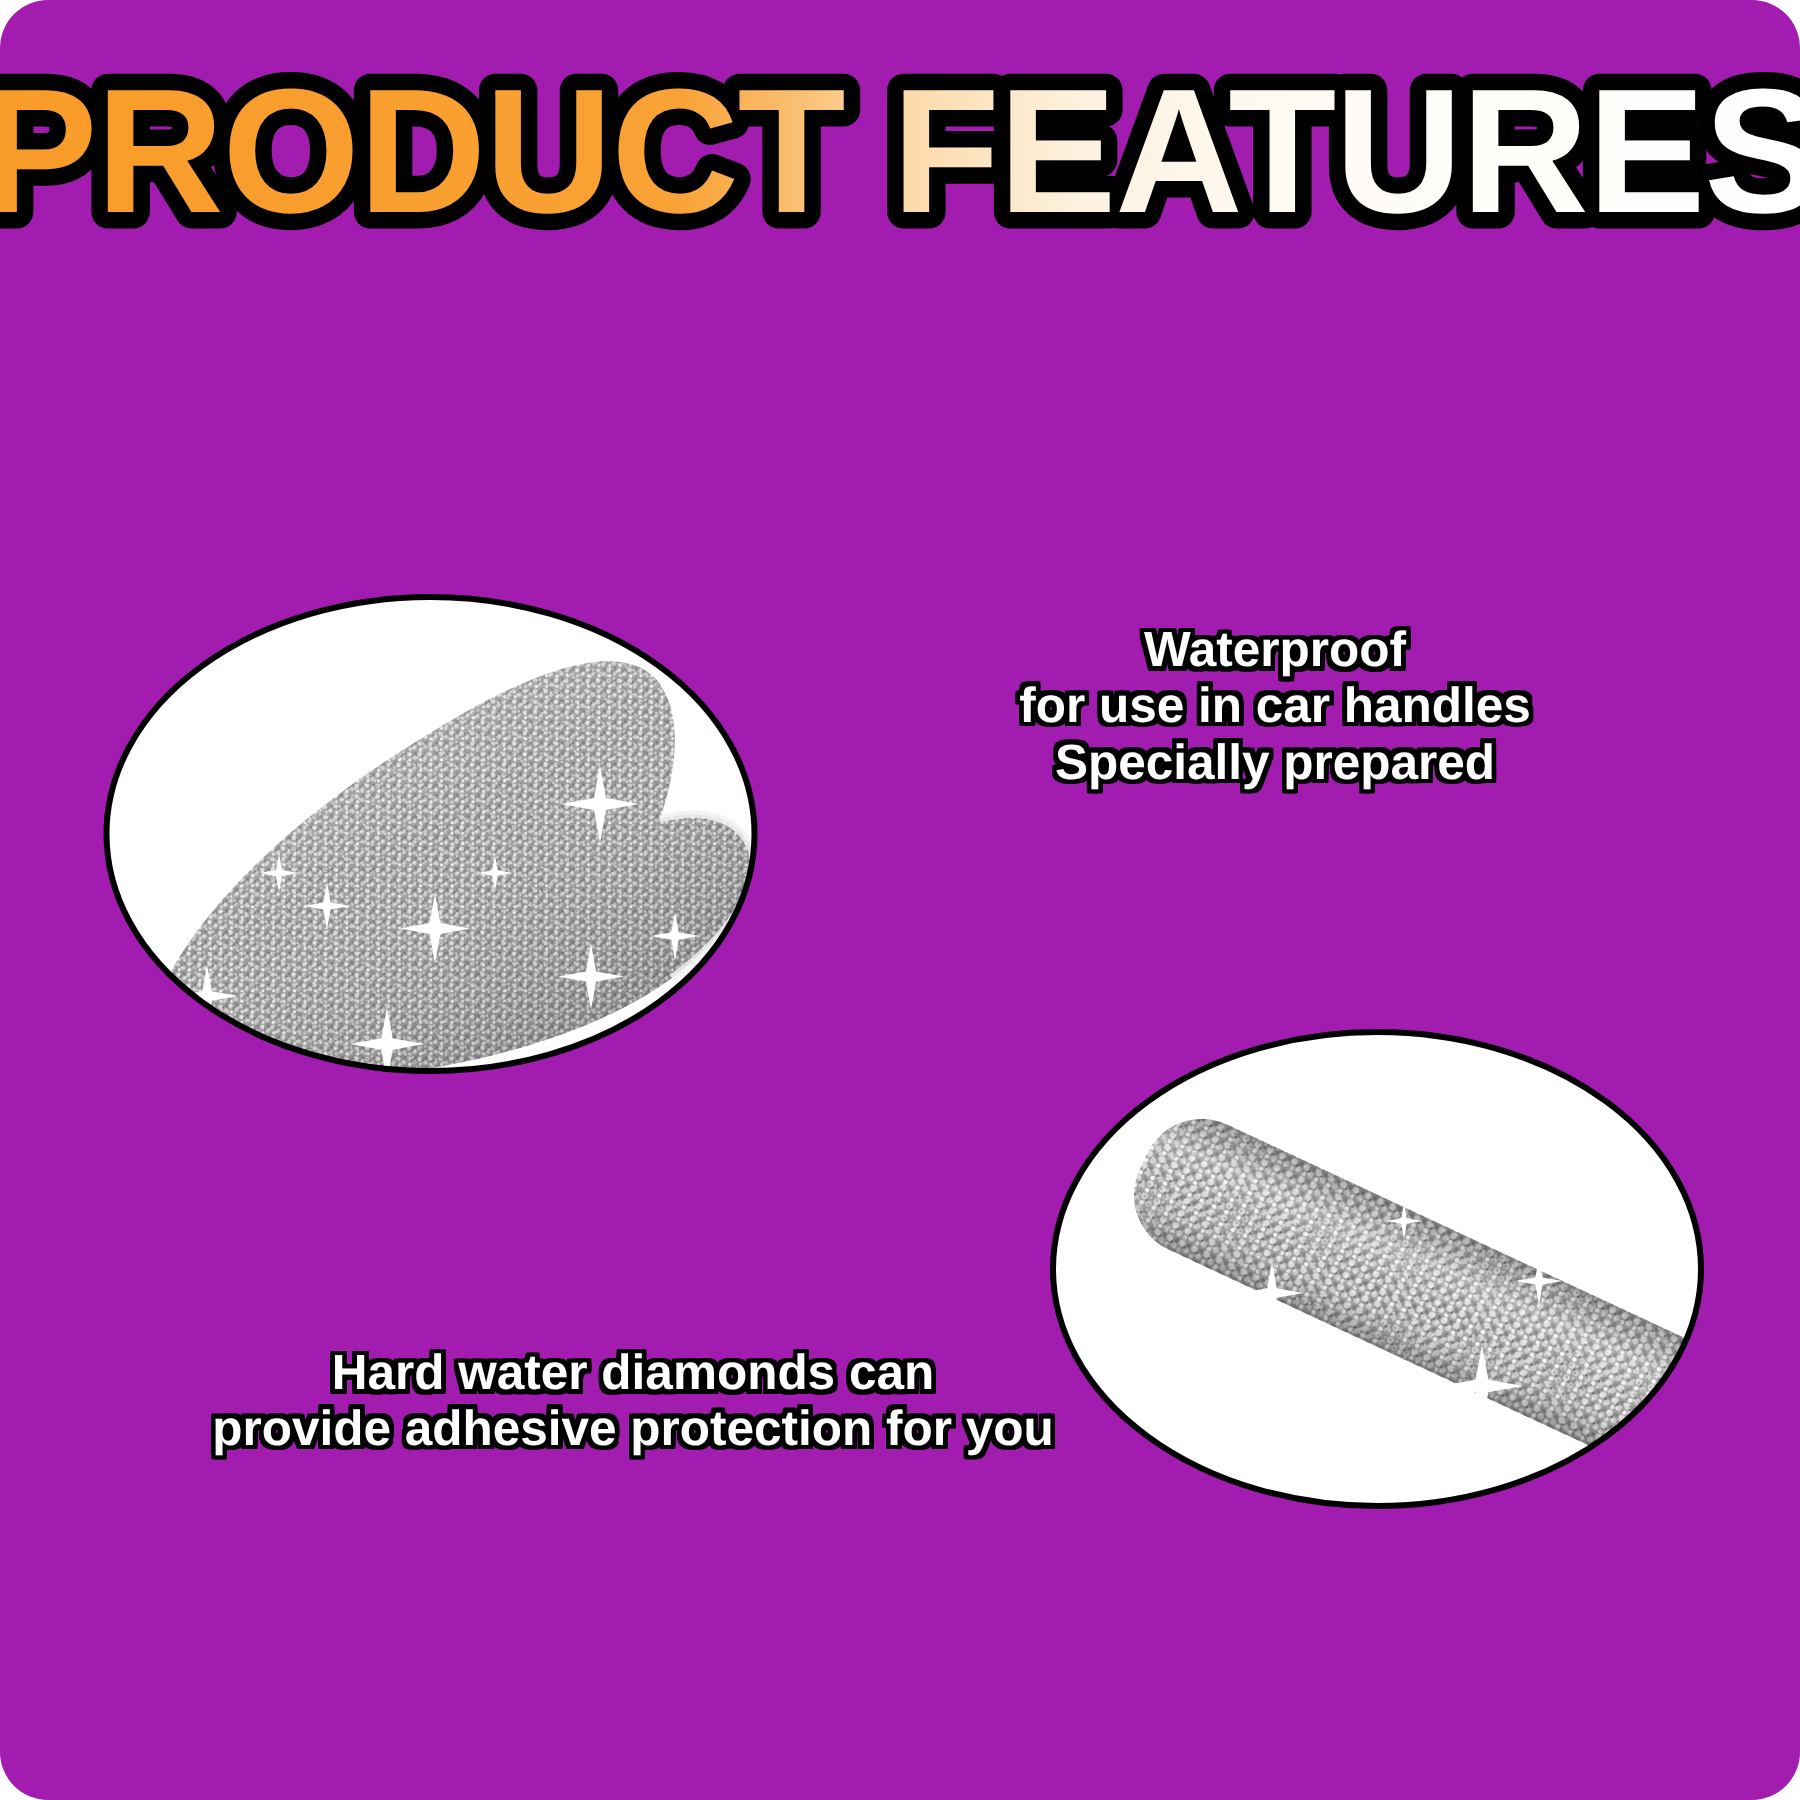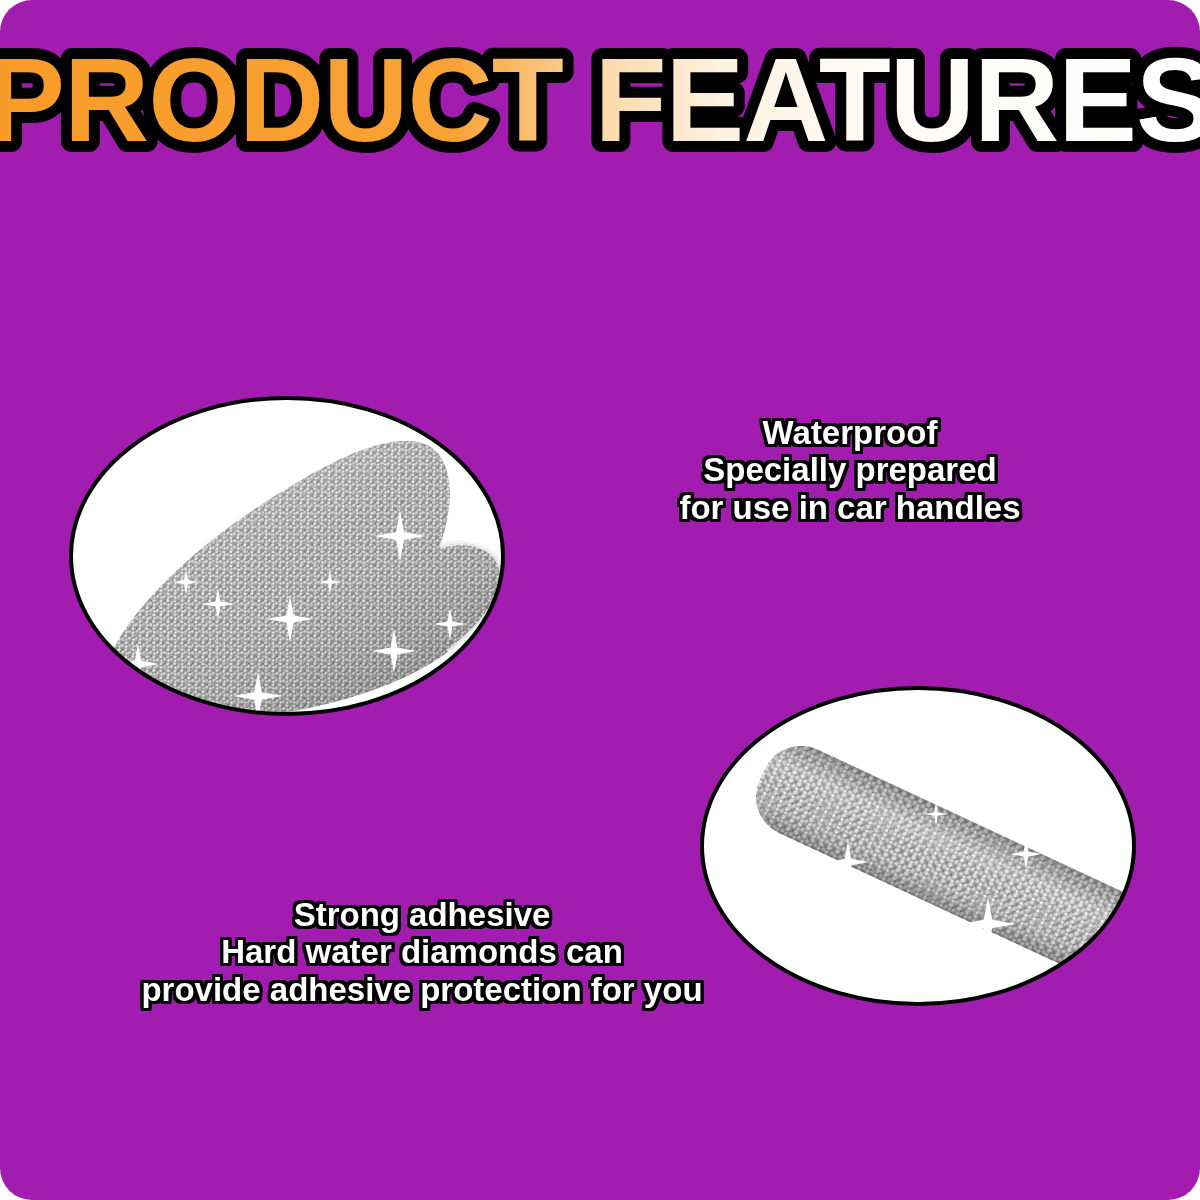--- a/index.html
+++ b/index.html
@@ -273,23 +273,22 @@
           </g>
         </g>
       </g>
 
       <ellipse cx="218" cy="160" rx="216" ry="158" fill="none" stroke="#000000" stroke-width="4"></ellipse>
     </svg>
   </div>
 
   <div class="caption" id="caption-waterproof">
     <span class="line outlined">Waterproof</span>
+    <span class="line outlined">for use in car handles</span>
     <span class="line outlined">Specially prepared</span>
-    <span class="line outlined">for use in car handles</span>
   </div>
 
   <div class="caption" id="caption-adhesive">
-    <span class="line outlined">Strong adhesive</span>
     <span class="line outlined">Hard water diamonds can</span>
     <span class="line outlined">provide adhesive protection for you</span>
   </div>
 
 </div>
 
 </body></html>

